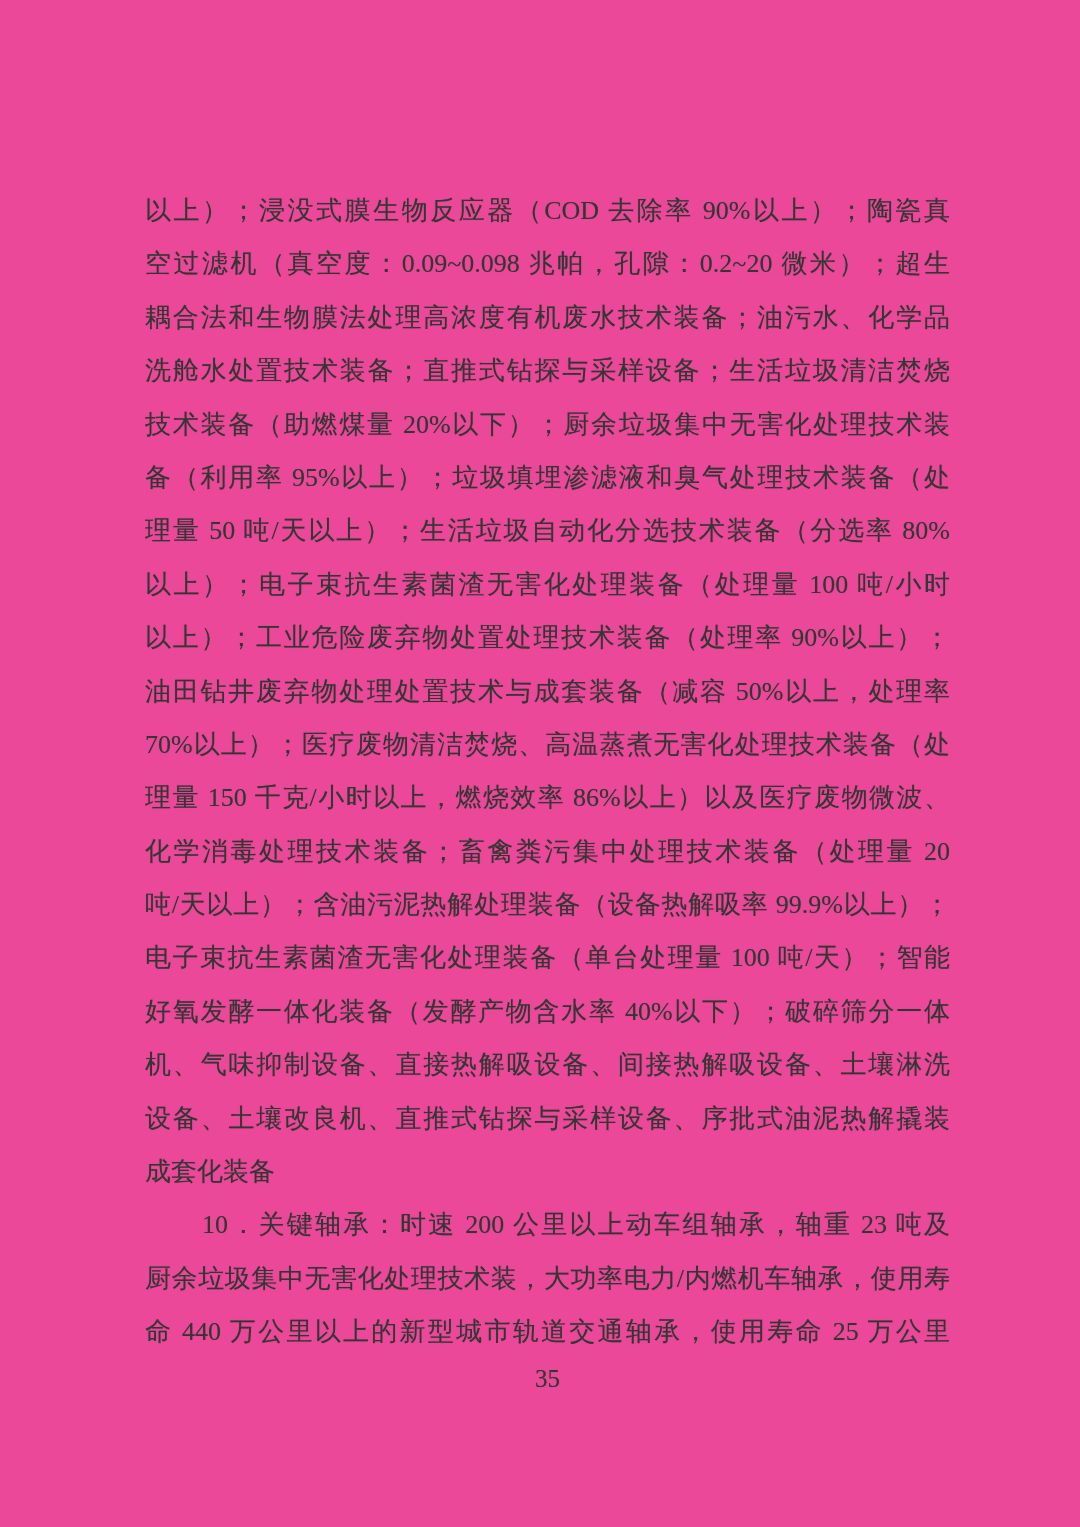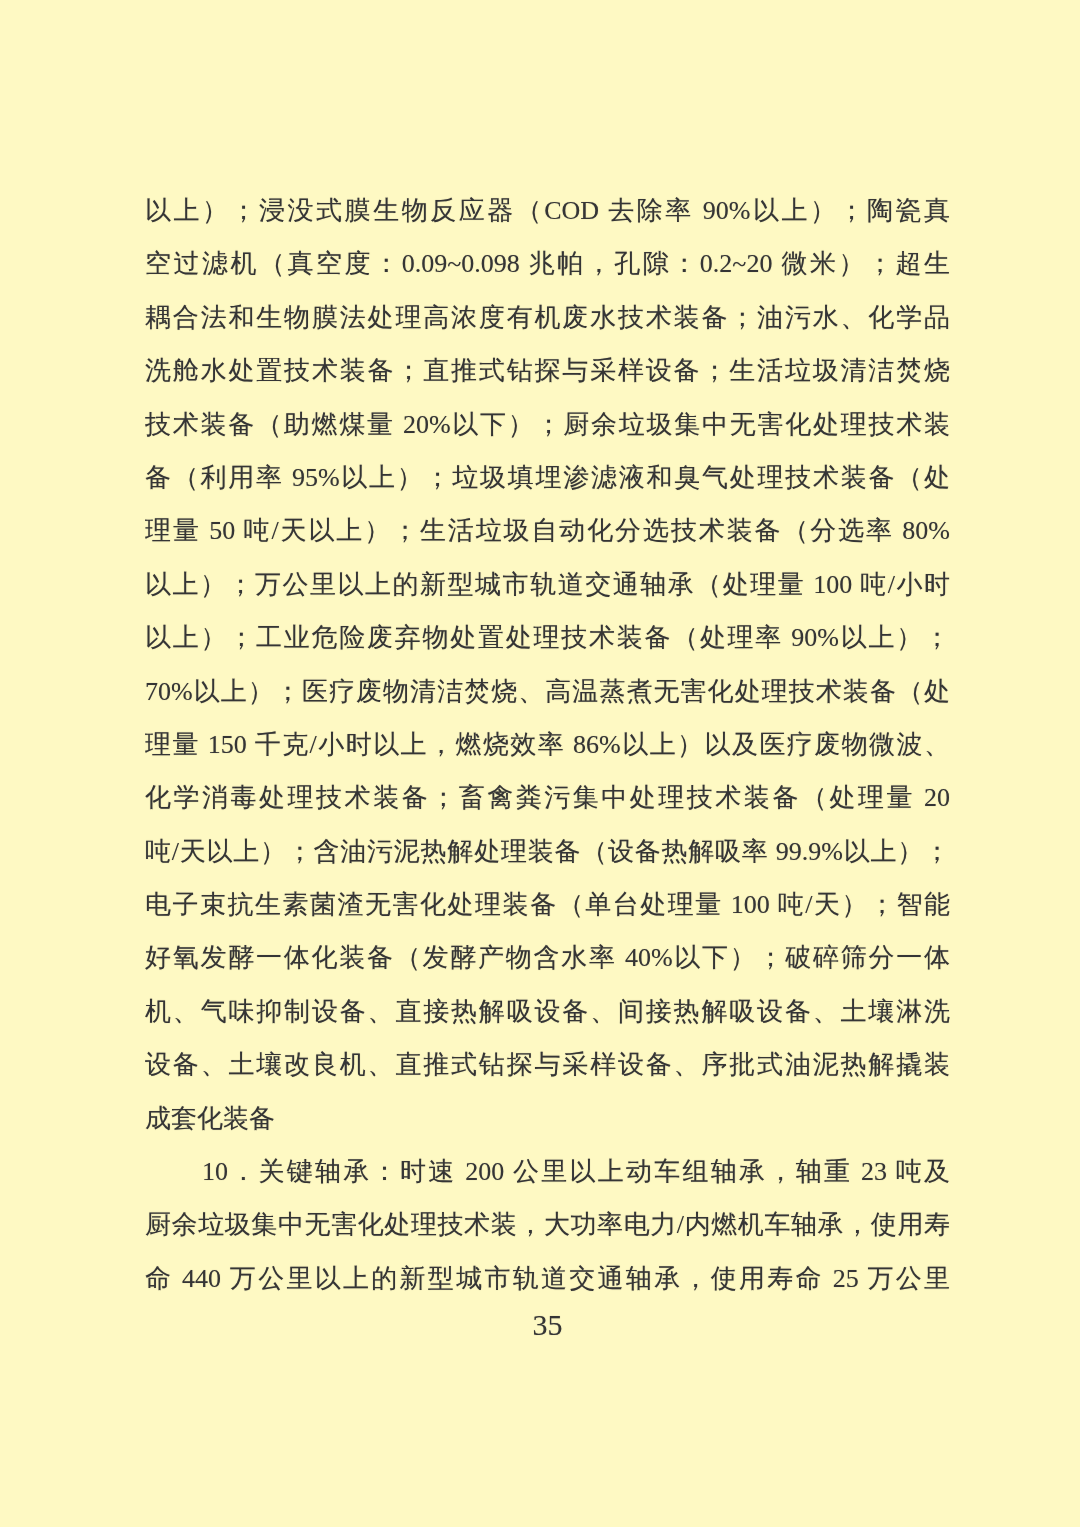--- a/index.html
+++ b/index.html
@@ -4,21 +4,21 @@
 <style>
   html, body {
     margin: 0;
     padding: 0;
     background: #ffffff;
   }
   .page {
     position: relative;
     width: 1080px;
     height: 1527px;
-    background: #fef9c3;
+    background: #ec4899;
     overflow: hidden;
     font-family: "Liberation Serif", "DejaVu Serif", serif;
   }
   .text-block {
     position: absolute;
     left: 145px;
     top: 184px;
     width: 805px;
     color: #353535;
     text-shadow: 0 0 1px rgba(70,70,70,0.45);
@@ -34,40 +34,41 @@
   }
   .line.para-end {
     text-align-last: left;
   }
   .line.indent {
     text-indent: 57px;
   }
   .page-number {
     height: 40px;
     line-height: 40px;
-    font-size: 30px;
+    font-size: 25px;
     text-align: center;
     color: #353535;
     text-shadow: 0 0 1px rgba(70,70,70,0.45);
   }
 </style>
 </head>
 <body>
 
 <div class="page">
   <div class="text-block">
     <div class="line">以上）；浸没式膜生物反应器（COD 去除率 90%以上）；陶瓷真</div>
     <div class="line">空过滤机（真空度：0.09~0.098 兆帕，孔隙：0.2~20 微米）；超生</div>
     <div class="line">耦合法和生物膜法处理高浓度有机废水技术装备；油污水、化学品</div>
     <div class="line">洗舱水处置技术装备；直推式钻探与采样设备；生活垃圾清洁焚烧</div>
     <div class="line">技术装备（助燃煤量 20%以下）；厨余垃圾集中无害化处理技术装</div>
     <div class="line">备（利用率 95%以上）；垃圾填埋渗滤液和臭气处理技术装备（处</div>
     <div class="line">理量 50 吨/天以上）；生活垃圾自动化分选技术装备（分选率 80%</div>
-    <div class="line">以上）；万公里以上的新型城市轨道交通轴承（处理量 100 吨/小时</div>
+    <div class="line">以上）；电子束抗生素菌渣无害化处理装备（处理量 100 吨/小时</div>
     <div class="line">以上）；工业危险废弃物处置处理技术装备（处理率 90%以上）；</div>
+    <div class="line">油田钻井废弃物处理处置技术与成套装备（减容 50%以上，处理率</div>
     <div class="line">70%以上）；医疗废物清洁焚烧、高温蒸煮无害化处理技术装备（处</div>
     <div class="line">理量 150 千克/小时以上，燃烧效率 86%以上）以及医疗废物微波、</div>
     <div class="line">化学消毒处理技术装备；畜禽粪污集中处理技术装备（处理量 20</div>
     <div class="line">吨/天以上）；含油污泥热解处理装备（设备热解吸率 99.9%以上）；</div>
     <div class="line">电子束抗生素菌渣无害化处理装备（单台处理量 100 吨/天）；智能</div>
     <div class="line">好氧发酵一体化装备（发酵产物含水率 40%以下）；破碎筛分一体</div>
     <div class="line">机、气味抑制设备、直接热解吸设备、间接热解吸设备、土壤淋洗</div>
     <div class="line">设备、土壤改良机、直推式钻探与采样设备、序批式油泥热解撬装</div>
     <div class="line para-end">成套化装备</div>
     <div class="line indent">10．关键轴承：时速 200 公里以上动车组轴承，轴重 23 吨及</div>

